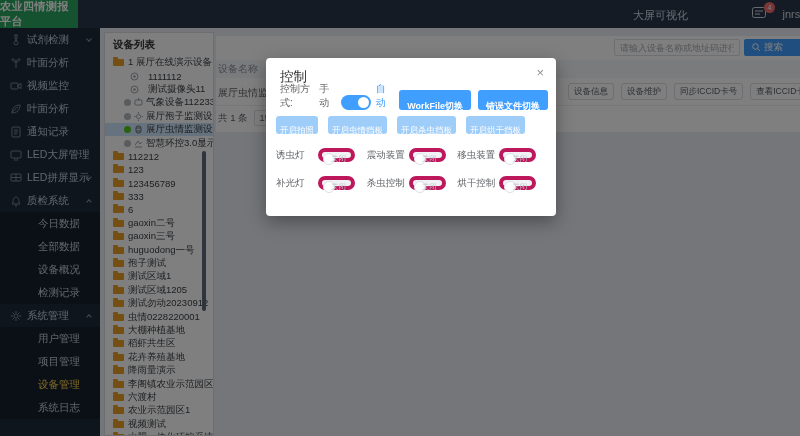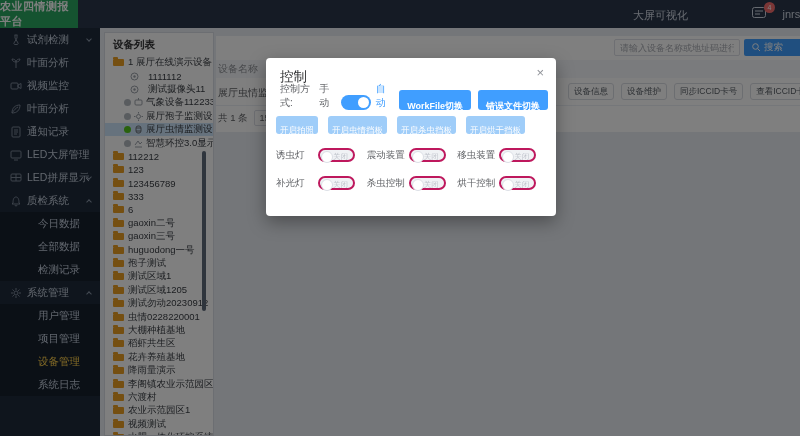--- a/index.html
+++ b/index.html
@@ -76,21 +76,21 @@
   .mode-auto { color:#409eff; }
   .mode-spacer { flex:1; }
   .blue-btn { height:20px; padding:10px 8px; background:#409eff; border:none; border-radius:3px; color:#fff; font-size:9px; font-weight:bold;
               margin-left:7px; cursor:pointer; white-space:nowrap; }
   .act-row { position:absolute; left:10px; top:58px; display:flex; gap:10px; }
   .lblue-btn { height:17px; padding:9px 4px; background:#9fcdf9; border:none; border-radius:3px; color:#fff; font-size:8.5px; cursor:pointer; white-space:nowrap;}
   .sw-grid { position:absolute; left:10px; top:82px; right:8px;margin-top:8px; }
   .sw-row { display:flex; margin-bottom:14px; }
   .sw-cell { width:94px; display:flex; align-items:center; }
   .sw-label { font-size:9.5px; color:#606266; width:42px; }
-  .sw-off { position:relative; width:37px; height:14px; border-radius:8px; background:#f0f2f5; border:2px solid #be185d; cursor:pointer; flex:0 0 auto;}
+  .sw-off { position:relative; width:37px; height:14px; border-radius:8px; background:#f0f2f5; border:4px solid #be185d; cursor:pointer; flex:0 0 auto;}
   .sw-off:before { content:""; position:absolute; left:1px; top:1px; width:10px; height:10px; border-radius:50%; background:#fff; border:1px solid #dcdfe6; }
   .sw-off span { position:absolute; right:5px; top:1.5px; font-size:7.5px; color:#c0c4cc; }
 </style>
 </head>
 <body>
 
 <div class="screen">
 
   <div class="navbar">
     <div class="logo">农业四情测报平台</div>
@@ -163,20 +163,23 @@
       <span>质检系统</span>
         <i class="chev chev-up"></i>
     </div>
     <div class="m-item m-sub">
         <span>今日数据</span>
       </div>
     <div class="m-item m-sub">
         <span>全部数据</span>
       </div>
     <div class="m-item m-sub">
+        <span>设备概况</span>
+      </div>
+    <div class="m-item m-sub">
         <span>检测记录</span>
       </div>
     <div class="m-item">
       <svg class="ic" viewBox="0 0 12 12">
           <circle cx="6" cy="6" r="2" fill="none" stroke="#8b97a8"></circle>
           <path d="M6 1v2M6 9v2M1 6h2M9 6h2M2.5 2.5l1.4 1.4M8.1 8.1l1.4 1.4M9.5 2.5L8.1 3.9M3.9 8.1L2.5 9.5" stroke="#8b97a8"></path>
         </svg>
       <span>系统管理</span>
         <i class="chev chev-up"></i>
     </div>

